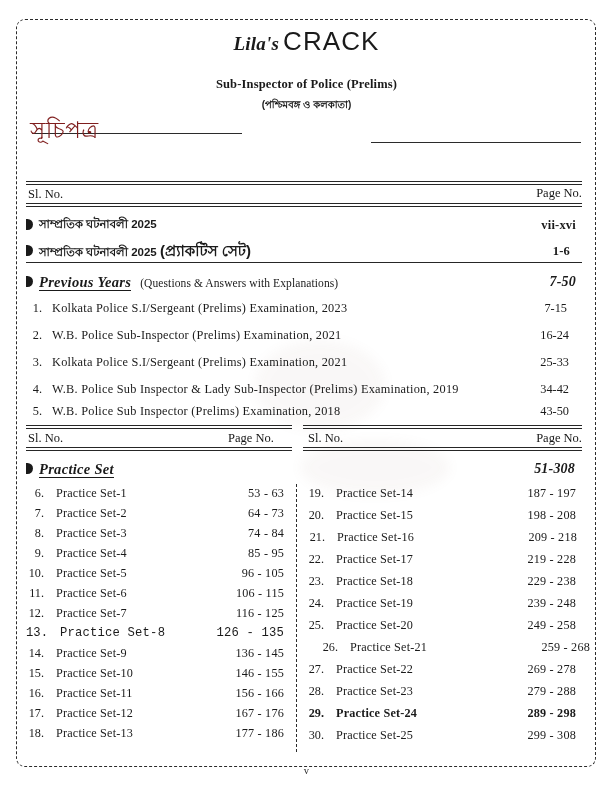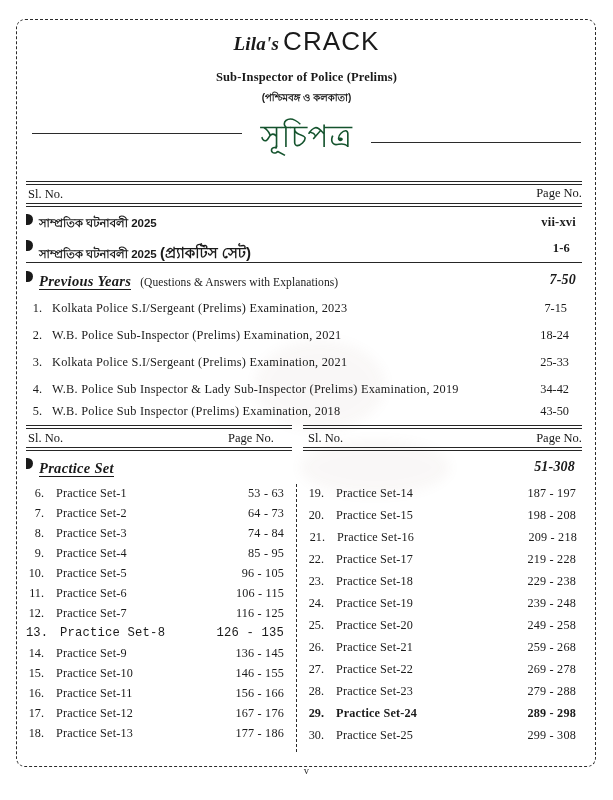--- a/index.html
+++ b/index.html
@@ -64,21 +64,21 @@
     letter-spacing: 1.1px;
     margin-left: 4px;
     vertical-align: baseline;
     text-align: right;
   }
   .brand-sub {
     font-family: "Liberation Serif", "DejaVu Serif", serif;
     font-weight: bold;
     font-size: 12.5px;
     letter-spacing: 0.15px;
-    margin-top: 16px;
+    margin-top: 23px;
   }
   .brand-region {
     font-family: "Liberation Sans", "DejaVu Sans", sans-serif;
     font-weight: bold;
     font-size: 10px;
     margin-top: 5px;
   }
 
   
   .contents-band {
@@ -93,26 +93,25 @@
     top: 21px;
     height: 0;
     border-top: 1.1px solid #2b2b2b;
   }
   .contents-rule.left  { left: 2px;   width: 210px; }
   .contents-rule.right { right: 2px;  width: 210px; top: 30px; }
   .contents-word {
     position: absolute;
     left: 0; right: 0;
     top: 0;
-    text-align: center;
     font-family: "Liberation Sans", "DejaVu Sans", sans-serif;
-    font-size: 31px;
+    font-size: 23px;
     font-weight: 500;
     letter-spacing: 0.5px;
-    color: #14532d;
+    color: #7f1d1d;
   }
 
   
   .rule {
     position: absolute;
     height: 0;
     border-top: 1.1px solid #262626;
   }
   .rule.thin { border-top-width: 0.9px; }
 
@@ -125,21 +124,21 @@
     white-space: nowrap;
   }
 
   
   .brow {
     position: absolute;
     left: 26px;
     width: 556px;
     height: 20px;
     display: flex;
-    align-items: flex-start;
+    align-items: center;
   }
   .bullet {
     width: 13px;
     flex: 0 0 13px;
     display: inline-block;
     position: relative;
     top: -1px;
   }
   .bullet i {
     display: block;
@@ -341,21 +340,21 @@
   </div>
 
   <div class="erow" style="left:26px; width:556px; top:301px;">
     <span class="idx">1.</span>
     <span class="ttl">Kolkata Police S.I/Sergeant (Prelims) Examination, 2023</span>
     <span class="pgn" style="padding-right:15px;">7-15</span>
   </div>
   <div class="erow" style="left:26px; width:556px; top:328px;">
     <span class="idx">2.</span>
     <span class="ttl">W.B. Police Sub-Inspector (Prelims)  Examination, 2021</span>
-    <span class="pgn" style="padding-right:13px;">18-24</span>
+    <span class="pgn" style="padding-right:13px;">16-24</span>
   </div>
   <div class="erow" style="left:26px; width:556px; top:355px;">
     <span class="idx">3.</span>
     <span class="ttl">Kolkata Police S.I/Sergeant (Prelims) Examination, 2021</span>
     <span class="pgn" style="padding-right:13px;">25-33</span>
   </div>
   <div class="erow" style="left:26px; width:556px; top:382px;">
     <span class="idx">4.</span>
     <span class="ttl">W.B. Police Sub Inspector &amp;  Lady  Sub-Inspector (Prelims) Examination, 2019</span>
     <span class="pgn" style="padding-right:13px;margin-left:36px;">34-42</span>
@@ -487,21 +486,21 @@
   <div class="prow" style="left:306px; width:270px; top:596px;">
     <span class="idx">24.</span>
     <span class="ttl">Practice Set-19</span>
     <span class="pgn">239 - 248</span>
   </div>
   <div class="prow" style="left:306px; width:270px; top:618px;">
     <span class="idx">25.</span>
     <span class="ttl">Practice Set-20</span>
     <span class="pgn">249 - 258</span>
   </div>
-  <div class="prow" style="left:306px; width:270px; top:640px;">
+  <div class="prow" style="left:320px; width:270px; top:640px;">
     <span class="idx">26.</span>
     <span class="ttl">Practice Set-21</span>
     <span class="pgn">259 - 268</span>
   </div>
   <div class="prow" style="left:306px; width:270px; top:662px;">
     <span class="idx">27.</span>
     <span class="ttl">Practice Set-22</span>
     <span class="pgn">269 - 278</span>
   </div>
   <div class="prow" style="left:306px; width:270px; top:684px;">

